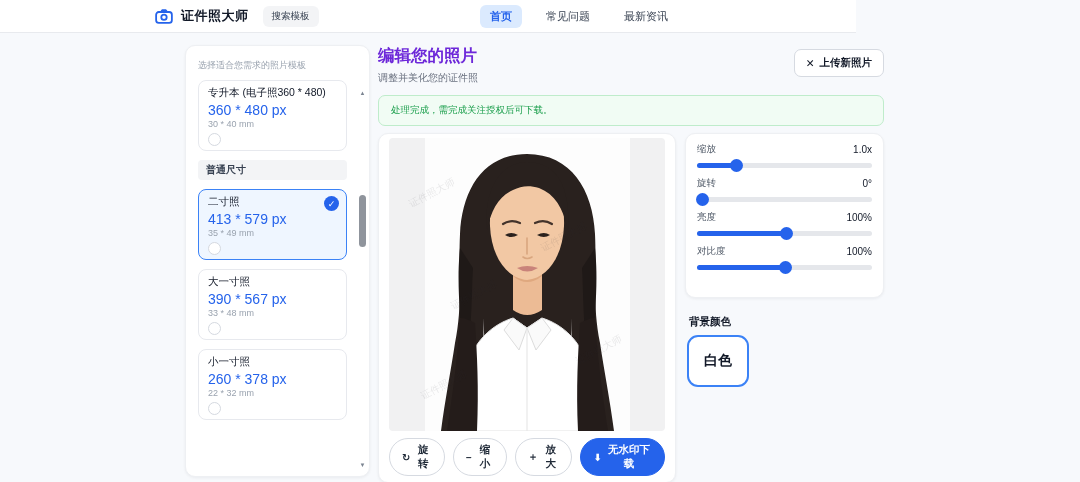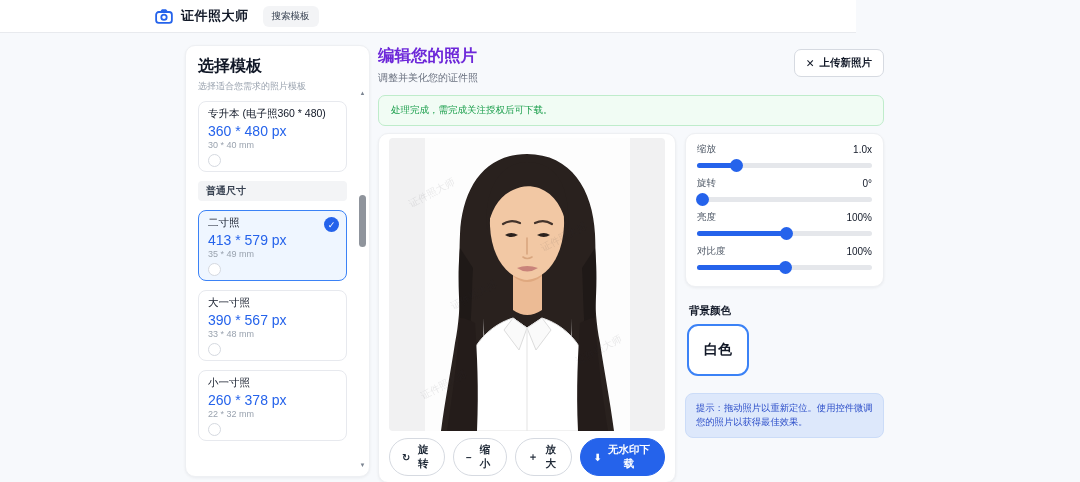--- a/index.html
+++ b/index.html
@@ -75,21 +75,21 @@
             border-radius:999px; padding:4px 12px; font-size:10.5px; font-weight:bold; color:#1f2937;
             cursor:pointer; font-family:inherit; }
   .pa-btn.primary { background:#2563eb; border-color:#2563eb; color:#fff; }
   .pa-ico { font-size:10px; }
 
   
   .right-col { width:199px; }
   .sliders-card { background:#fff; border:1px solid #eef0f3; border-radius:10px;
                   box-shadow:0 1px 3px rgba(16,24,40,.06); padding:9px 11px 12px;text-align:center; }
   .slider-row { margin-bottom:9px; }
-  .slider-row:last-child { margin-bottom:4px; }
+  .slider-row:last-child { margin-bottom:15px; }
   .s-head { display:flex; justify-content:space-between; align-items:center; }
   .s-label { font-size:9.5px; color:#4b5563; }
   .s-value { font-size:10px; color:#111827; }
   .track { position:relative; height:5px; background:#e5e7eb; border-radius:3px; margin-top:7px; cursor:pointer; }
   .fill { position:absolute; left:0; top:0; bottom:0; width:var(--pct); background:#2563eb; border-radius:3px; }
   .thumb { position:absolute; top:50%; left:var(--pct); width:13px; height:13px; margin:-6.5px 0 0 -6px;
            background:#2563eb; border-radius:50%; cursor:grab; }
 
   .bg-label { font-size:10.5px; font-weight:bold; color:#111827; margin:17px 0 6px 4px; }
   .bg-swatch { width:62px; height:52px; background:#fff; border:2px solid #3b82f6; border-radius:11px;
@@ -108,24 +108,28 @@
       <span class="logo-box">
         <svg viewBox="0 0 24 20" width="18" height="15">
           <rect x="1.5" y="4" width="21" height="14.5" rx="3.5" fill="none" stroke="#2563eb" stroke-width="2.4"></rect>
           <path d="M8 4 L9.6 1.5 L14.4 1.5 L16 4" fill="none" stroke="#2563eb" stroke-width="2.4" stroke-linejoin="round"></path>
           <circle cx="12" cy="11" r="3.6" fill="none" stroke="#2563eb" stroke-width="2.4"></circle>
         </svg>
       </span>
       <span class="app-title">证件照大师</span>
       <button class="search-pill">搜索模板</button>
     </div>
+    <nav>
+      <a class="nav-item active">首页</a>
+      <a class="nav-item">常见问题</a>
+      <a class="nav-item">最新资讯</a>
+    </nav>
   </header>
 
   <aside class="sidebar-card">
-    <div class="sb-title">选择模板</div>
     <div class="sb-sub">选择适合您需求的照片模板</div>
 
     <div class="tpl-list">
       <div class="tpl-item">
         <div class="t-name">专升本 (电子照360 * 480)</div>
         <div class="t-px">360 * 480 px</div>
         <div class="t-mm">30 * 40 mm</div>
         <span class="t-radio"></span>
       </div>
 
@@ -281,19 +285,18 @@
             <div class="track">
                 <div class="fill"></div>
                 <div class="thumb"></div>
               </div>
           </div>
         </div>
 
         <div class="bg-label">背景颜色</div>
         <button class="bg-swatch">白色</button>
 
-        <div class="tip-box">提示：拖动照片以重新定位。使用控件微调您的照片以获得最佳效果。</div>
       </div>
 
     </div>
   </section>
 
 </div>
 
 </body></html>

